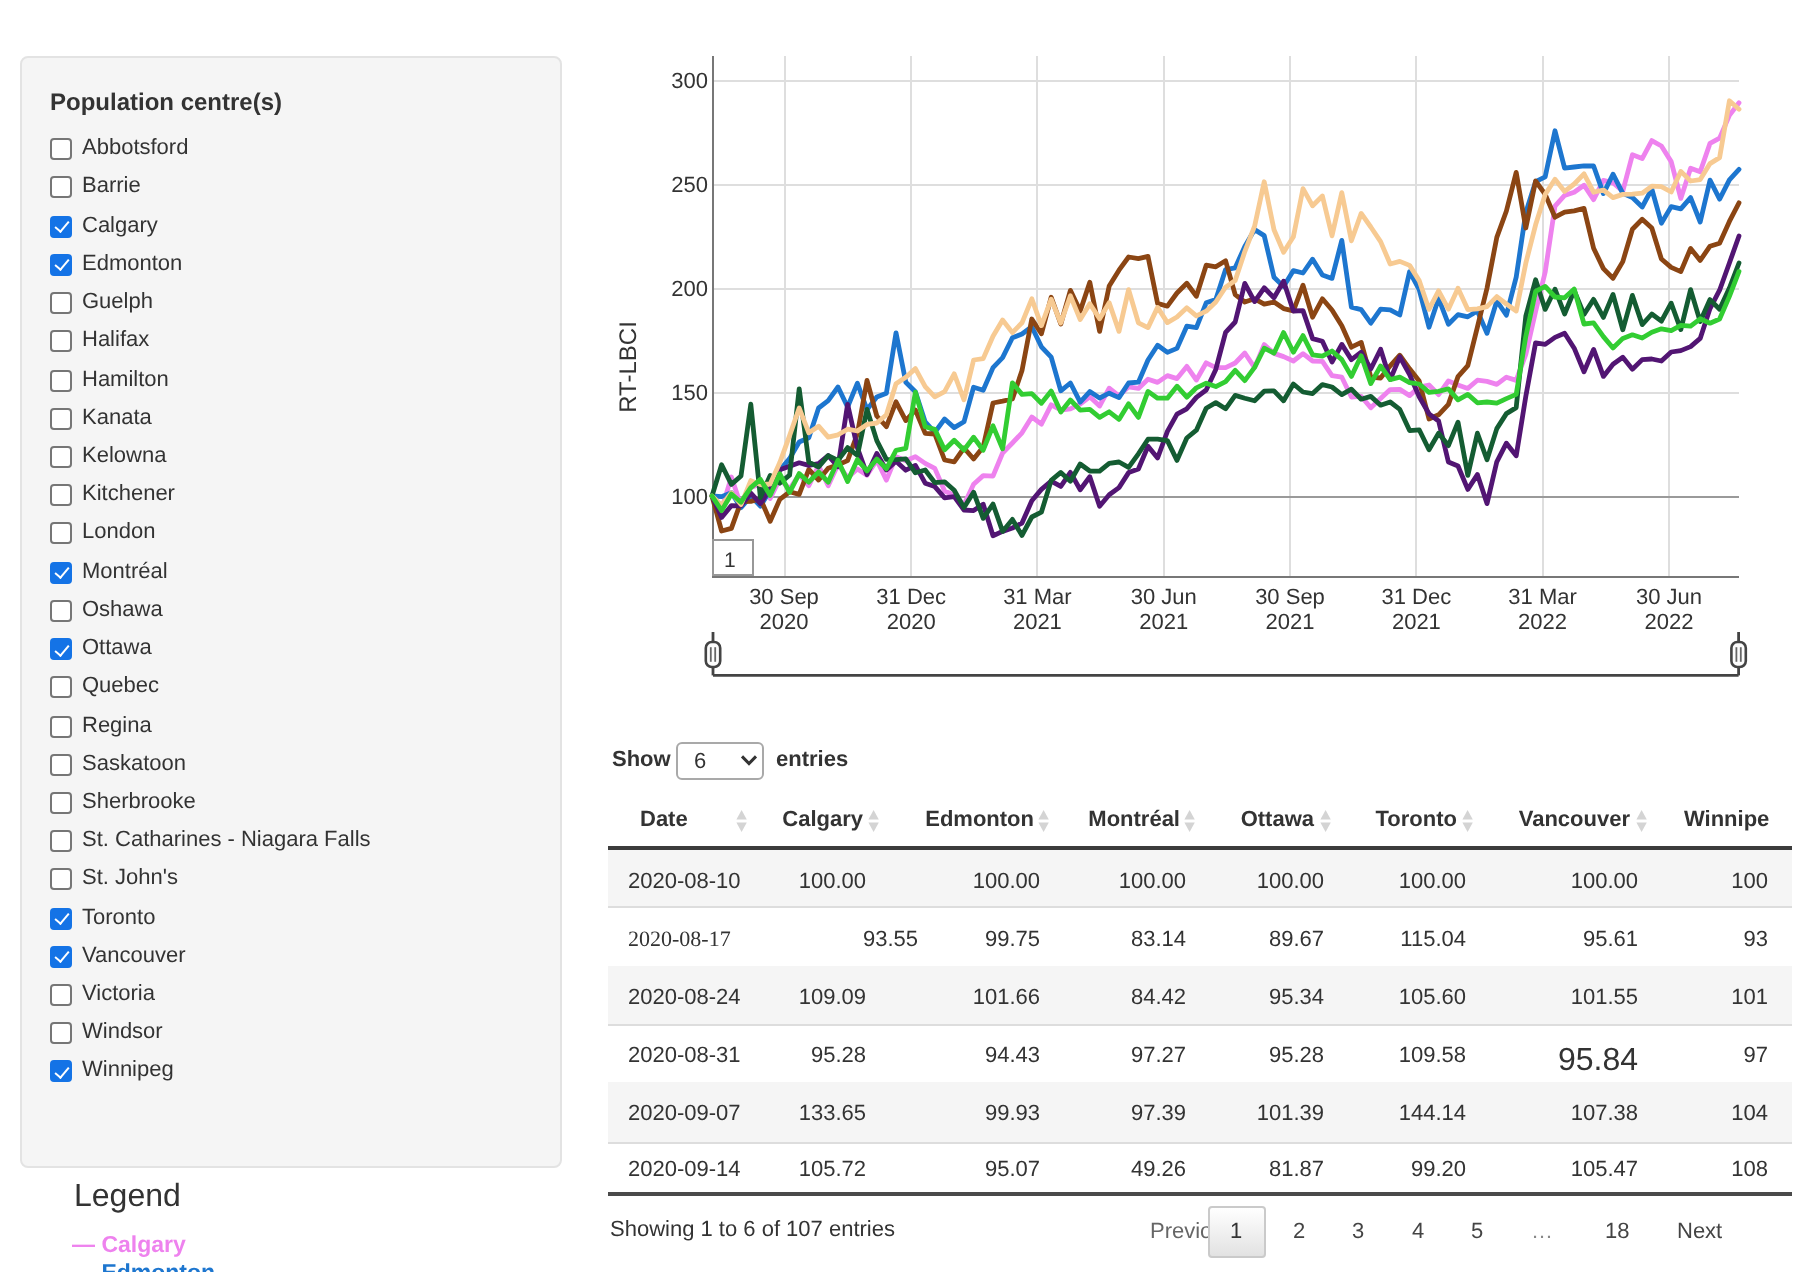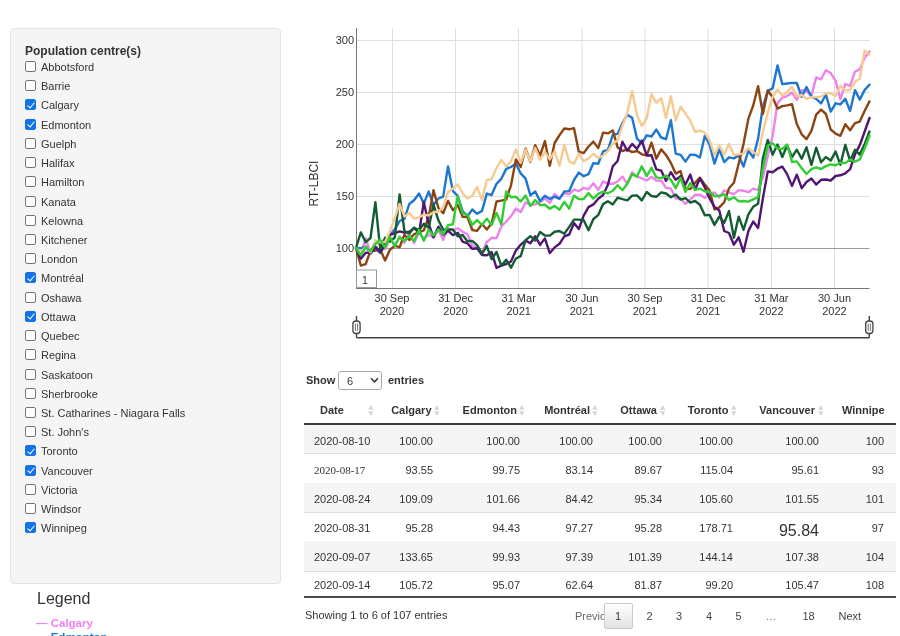--- a/index.html
+++ b/index.html
@@ -1,19 +1,19 @@
 <!DOCTYPE html>
 <html><head><meta charset="utf-8"><style>
 * { margin:0; padding:0; box-sizing:border-box; }
 body { width:900px; height:636px; position:relative; overflow:hidden; background:#fff;
        font-family:"Liberation Sans",sans-serif; }
 .well { position:absolute; left:10px; top:28px; width:271px; height:556px; background:#f5f5f5;
         border:1px solid #e3e3e3; border-radius:4px; padding:16px 14px; }
 .ptitle { font-size:12px; font-weight:bold; color:#333; line-height:12px; margin-bottom:4px; }
-.row { height:19.23px; display:flex; align-items:flex-start; }
+.row { height:19.23px; display:flex; align-items:flex-end; }
 .cb { width:11px; height:11px; border:1px solid #767676; border-radius:2px; background:#fff;
       margin-left:0; flex:none; position:relative; }
 .cb.on { background:#1473e6; border-color:#1473e6; }
 .cb.on::after { content:""; position:absolute; left:3.3px; top:0.6px; width:3px; height:6px;
   border-right:1.5px solid #fff; border-bottom:1.5px solid #fff; transform:rotate(40deg); }
 .lbl { font-size:11px; color:#333; margin-left:5px; white-space:nowrap; }
 .legend-h { position:absolute; left:37px; top:590px; font-size:16px; color:#333; }
 .leg { position:absolute; left:36px; font-size:11.5px; font-weight:bold; }
 </style></head>
 <body>
@@ -237,55 +237,55 @@
 <div style="position:absolute;left:304px;top:596.3px;width:592px;height:2px;background:#4a4a4a;"></div>
 <div style="position:absolute;top:434.7px;font-size:11px;color:#333;white-space:nowrap;left:314px;">2020-08-10</div>
 <div style="position:absolute;top:434.7px;font-size:11px;color:#333;white-space:nowrap;right:467px;">100.00</div>
 <div style="position:absolute;top:434.7px;font-size:11px;color:#333;white-space:nowrap;right:380px;">100.00</div>
 <div style="position:absolute;top:434.7px;font-size:11px;color:#333;white-space:nowrap;right:307px;">100.00</div>
 <div style="position:absolute;top:434.7px;font-size:11px;color:#333;white-space:nowrap;right:238px;">100.00</div>
 <div style="position:absolute;top:434.7px;font-size:11px;color:#333;white-space:nowrap;right:167px;">100.00</div>
 <div style="position:absolute;top:434.7px;font-size:11px;color:#333;white-space:nowrap;right:81px;">100.00</div>
 <div style="position:absolute;top:434.7px;font-size:11px;color:#333;white-space:nowrap;right:16px;">100</div>
 <div style="position:absolute;top:463.6px;font-size:11px;color:#333;white-space:nowrap;left:314px;font-family:Liberation Serif, serif;">2020-08-17</div>
-<div style="position:absolute;top:463.6px;font-size:11px;color:#333;white-space:nowrap;right:467px;">93.55</div>
+<div style="position:absolute;top:463.6px;font-size:11px;color:#333;white-space:nowrap;right:441px;">93.55</div>
 <div style="position:absolute;top:463.6px;font-size:11px;color:#333;white-space:nowrap;right:380px;">99.75</div>
 <div style="position:absolute;top:463.6px;font-size:11px;color:#333;white-space:nowrap;right:307px;">83.14</div>
 <div style="position:absolute;top:463.6px;font-size:11px;color:#333;white-space:nowrap;right:238px;">89.67</div>
 <div style="position:absolute;top:463.6px;font-size:11px;color:#333;white-space:nowrap;right:167px;">115.04</div>
 <div style="position:absolute;top:463.6px;font-size:11px;color:#333;white-space:nowrap;right:81px;">95.61</div>
 <div style="position:absolute;top:463.6px;font-size:11px;color:#333;white-space:nowrap;right:16px;">93</div>
 <div style="position:absolute;top:492.9px;font-size:11px;color:#333;white-space:nowrap;left:314px;">2020-08-24</div>
 <div style="position:absolute;top:492.9px;font-size:11px;color:#333;white-space:nowrap;right:467px;">109.09</div>
 <div style="position:absolute;top:492.9px;font-size:11px;color:#333;white-space:nowrap;right:380px;">101.66</div>
 <div style="position:absolute;top:492.9px;font-size:11px;color:#333;white-space:nowrap;right:307px;">84.42</div>
 <div style="position:absolute;top:492.9px;font-size:11px;color:#333;white-space:nowrap;right:238px;">95.34</div>
 <div style="position:absolute;top:492.9px;font-size:11px;color:#333;white-space:nowrap;right:167px;">105.60</div>
 <div style="position:absolute;top:492.9px;font-size:11px;color:#333;white-space:nowrap;right:81px;">101.55</div>
 <div style="position:absolute;top:492.9px;font-size:11px;color:#333;white-space:nowrap;right:16px;">101</div>
 <div style="position:absolute;top:522.05px;font-size:11px;color:#333;white-space:nowrap;left:314px;">2020-08-31</div>
 <div style="position:absolute;top:522.05px;font-size:11px;color:#333;white-space:nowrap;right:467px;">95.28</div>
 <div style="position:absolute;top:522.05px;font-size:11px;color:#333;white-space:nowrap;right:380px;">94.43</div>
 <div style="position:absolute;top:522.05px;font-size:11px;color:#333;white-space:nowrap;right:307px;">97.27</div>
 <div style="position:absolute;top:522.05px;font-size:11px;color:#333;white-space:nowrap;right:238px;">95.28</div>
-<div style="position:absolute;top:522.05px;font-size:11px;color:#333;white-space:nowrap;right:167px;">178.71</div>
+<div style="position:absolute;top:522.05px;font-size:11px;color:#333;white-space:nowrap;right:167px;">109.58</div>
 <div style="position:absolute;top:522.05px;font-size:16px;color:#333;white-space:nowrap;right:81px;">95.84</div>
 <div style="position:absolute;top:522.05px;font-size:11px;color:#333;white-space:nowrap;right:16px;">97</div>
 <div style="position:absolute;top:551.35px;font-size:11px;color:#333;white-space:nowrap;left:314px;">2020-09-07</div>
 <div style="position:absolute;top:551.35px;font-size:11px;color:#333;white-space:nowrap;right:467px;">133.65</div>
 <div style="position:absolute;top:551.35px;font-size:11px;color:#333;white-space:nowrap;right:380px;">99.93</div>
 <div style="position:absolute;top:551.35px;font-size:11px;color:#333;white-space:nowrap;right:307px;">97.39</div>
 <div style="position:absolute;top:551.35px;font-size:11px;color:#333;white-space:nowrap;right:238px;">101.39</div>
 <div style="position:absolute;top:551.35px;font-size:11px;color:#333;white-space:nowrap;right:167px;">144.14</div>
 <div style="position:absolute;top:551.35px;font-size:11px;color:#333;white-space:nowrap;right:81px;">107.38</div>
 <div style="position:absolute;top:551.35px;font-size:11px;color:#333;white-space:nowrap;right:16px;">104</div>
 <div style="position:absolute;top:578.95px;font-size:11px;color:#333;white-space:nowrap;left:314px;">2020-09-14</div>
 <div style="position:absolute;top:578.95px;font-size:11px;color:#333;white-space:nowrap;right:467px;">105.72</div>
 <div style="position:absolute;top:578.95px;font-size:11px;color:#333;white-space:nowrap;right:380px;">95.07</div>
-<div style="position:absolute;top:578.95px;font-size:11px;color:#333;white-space:nowrap;right:307px;">62.64</div>
+<div style="position:absolute;top:578.95px;font-size:11px;color:#333;white-space:nowrap;right:307px;">49.26</div>
 <div style="position:absolute;top:578.95px;font-size:11px;color:#333;white-space:nowrap;right:238px;">81.87</div>
 <div style="position:absolute;top:578.95px;font-size:11px;color:#333;white-space:nowrap;right:167px;">99.20</div>
 <div style="position:absolute;top:578.95px;font-size:11px;color:#333;white-space:nowrap;right:81px;">105.47</div>
 <div style="position:absolute;top:578.95px;font-size:11px;color:#333;white-space:nowrap;right:16px;">108</div>
 <div style="position:absolute;top:609px;font-size:11px;color:#333;white-space:nowrap;left:305px;">Showing 1 to 6 of 107 entries</div>
 <div style="position:absolute;top:610px;font-size:11px;color:#666;white-space:nowrap;left:575px;">Previous</div>
 <div style="position:absolute;left:603.5px;top:602.5px;width:29px;height:26px;border:1px solid #cacaca;border-radius:2px;background:linear-gradient(to bottom,#fff 0%,#e2e2e2 100%);text-align:center;line-height:25px;font-size:11px;color:#333;">1</div>
 <div style="position:absolute;left:646.5px;top:610px;font-size:11px;color:#444;">2</div>
 <div style="position:absolute;left:676px;top:610px;font-size:11px;color:#444;">3</div>
 <div style="position:absolute;left:706px;top:610px;font-size:11px;color:#444;">4</div>

